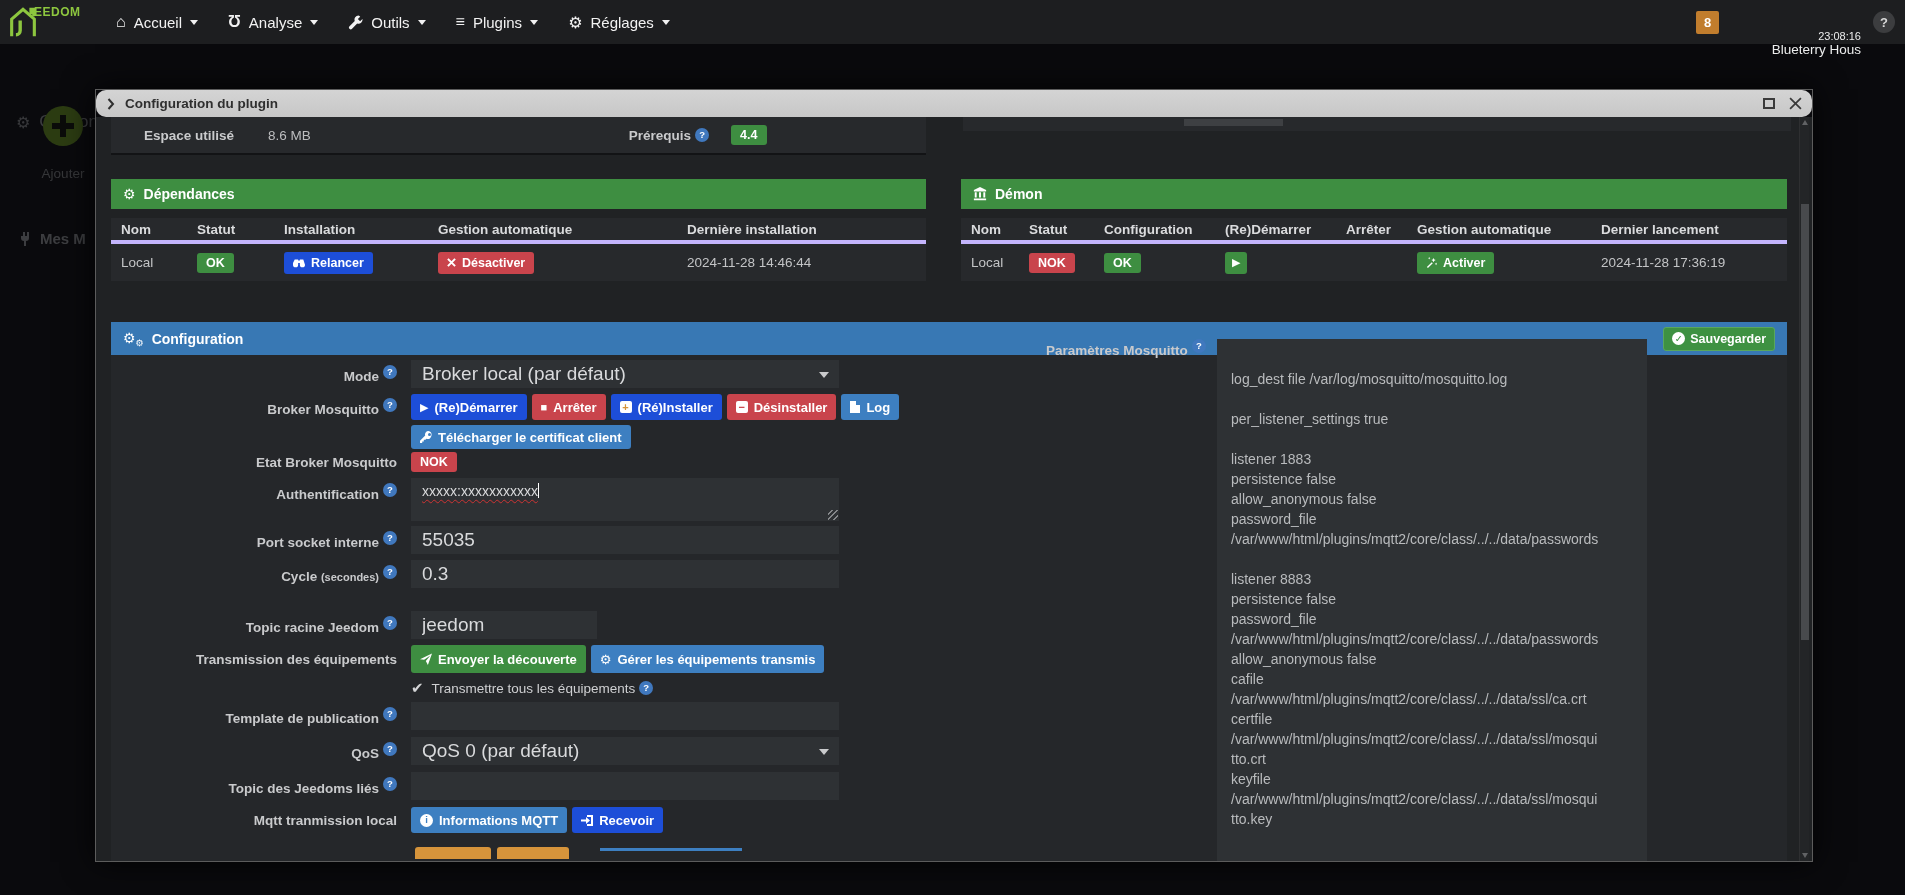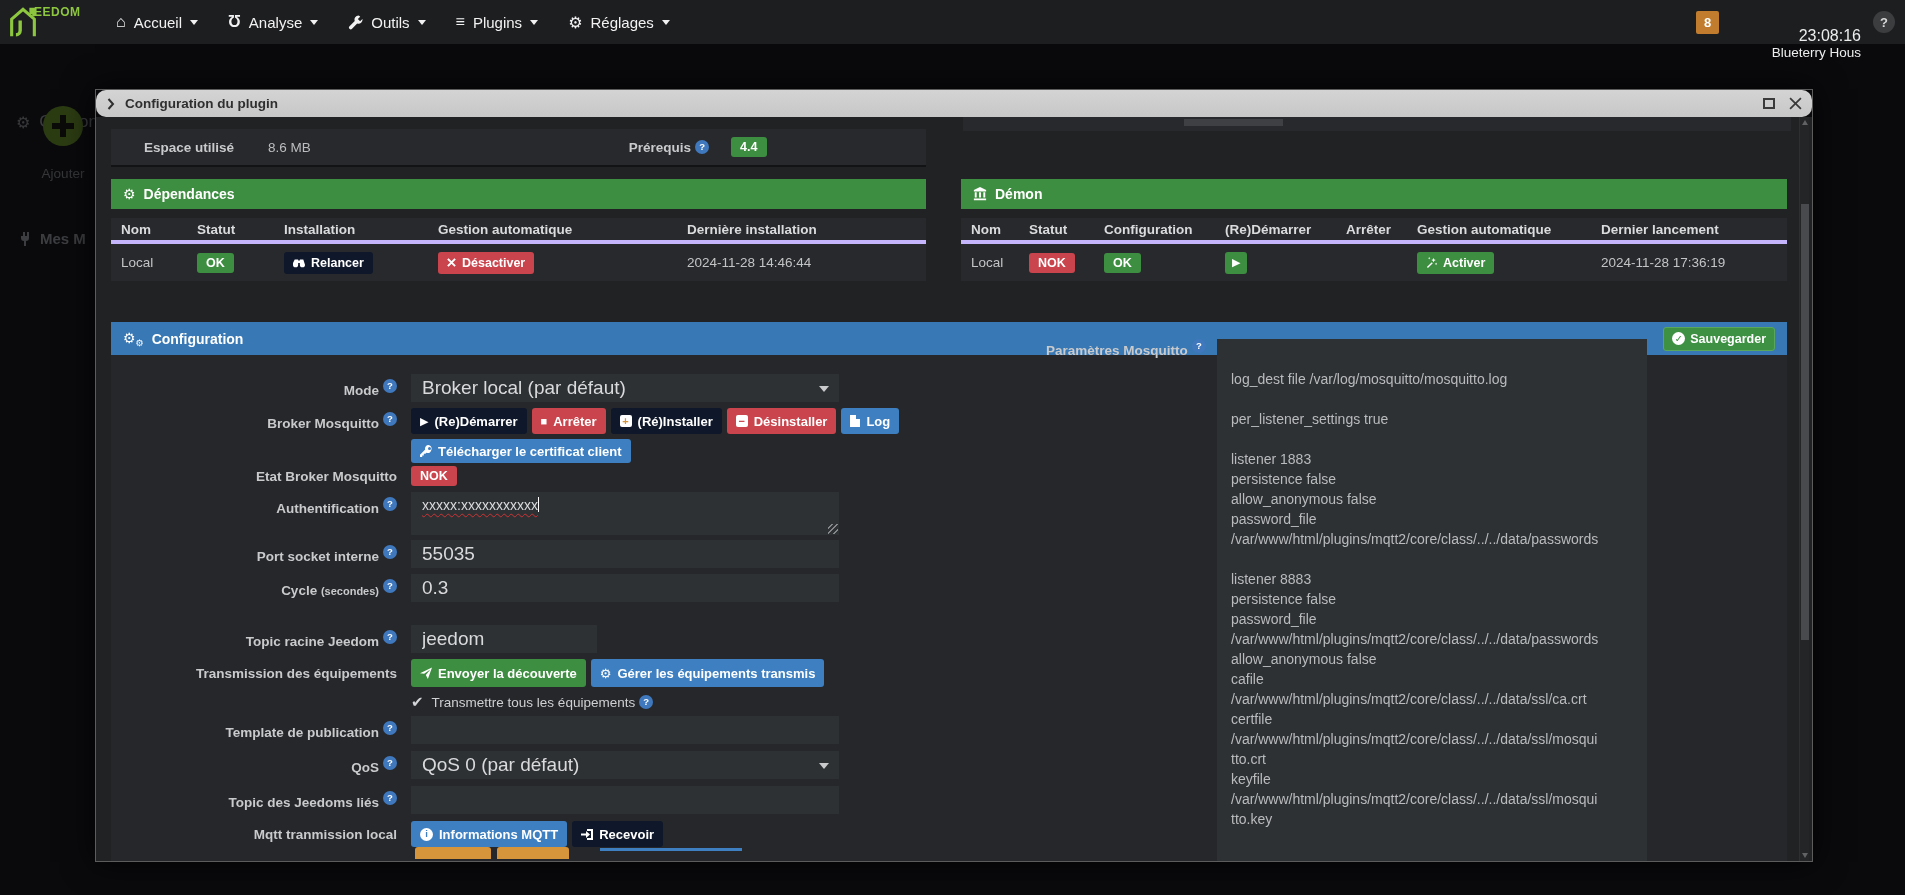--- a/index.html
+++ b/index.html
@@ -14,21 +14,21 @@
   .logo-text { color:#8dc63f; font-weight:bold; font-size:12px; letter-spacing:.5px; margin-left:-6px; margin-bottom:2px;}
   .navitem { display:flex; align-items:center; color:#f2f2f2; font-size:15px; margin-left:30px;
              cursor:pointer; white-space:nowrap; }
   .navitem .nico { margin-right:8px; font-size:16px; color:#f2f2f2; }
   .caret { width:0; height:0; border-left:4px solid transparent; border-right:4px solid transparent;
            border-top:5px solid #f2f2f2; margin-left:8px; display:inline-block; }
   #nav-right { position:absolute; right:10px; top:0; height:44px; display:flex; align-items:center; }
   .notif-badge { background:#c17d2d; color:#fff; font-weight:bold; font-size:13px; width:23px; height:23px;
                  display:flex; align-items:center; justify-content:center; border-radius:2px; margin-right:46px;}
   .clockblock { text-align:right; color:#eceded; width:96px; margin-right:12px; overflow:hidden;}
-  .clock-time { font-size:16px;margin-top:43px; }
+  .clock-time { font-size:11px;margin-top:43px; }
   .clock-loc  { font-size:13.5px; white-space:nowrap; }
   .help-circle { width:22px; height:22px; border-radius:50%; background:#3c3d3f; color:#d8d8d8;
                  font-size:13px; font-weight:bold; display:flex; align-items:center; justify-content:center;}
 
   
   #page-bg { position:absolute; left:0; top:44px; width:1905px; height:851px; background:#161719; z-index:1; }
   #backdrop { position:absolute; left:0; top:44px; width:1905px; height:851px; background:rgba(3,4,6,.62); z-index:5; }
   .gestion-hdr { position:absolute; left:16px; top:68px; color:#97999b; font-size:17px; display:flex; align-items:center;}
   .gestion-hdr .gico { font-size:16px; margin-right:9px; color:#8b8d8f;}
   .add-circle { position:absolute; left:43px; top:62px; width:40px; height:40px; border-radius:50%;
@@ -45,21 +45,21 @@
   #modal { position:absolute; left:95px; top:89px; width:1718px; height:773px; z-index:10;
            border:1px solid #5c5c5c; box-shadow:0 0 30px rgba(0,0,0,.85); }
   #titlebar { height:27px; background:linear-gradient(#d4d4d4,#c7c7c7); display:flex; align-items:center;
               padding:0 10px;border-radius:10px; }
   #titlebar .ttl { color:#2f2f2f; font-size:13.5px; font-weight:bold; margin-left:9px; }
   .tb-icons { margin-left:auto; display:flex; align-items:center; gap:14px; }
   .tb-max { width:12px; height:11px; border:2px solid #3a3a3a; }
   #content { position:relative; width:100%; height:744px; background:#202224; overflow:hidden; }
 
   
-  .info-left { position:absolute; left:15px; top:12px; width:815px; height:38px; background:#27292c;
+  .info-left { position:absolute; left:15px; top:0; width:815px; height:38px; background:#27292c;
                border-bottom:2px solid #121315; display:flex; align-items:center; font-size:13.5px;}
   .info-left .lbl { font-weight:bold; color:#c9cacc; }
   .info-left .val { color:#bcbdbf; }
   .info-right { position:absolute; left:867px; top:0; width:828px; height:14px; background:#27292c; }
   .info-right .sliver { position:absolute; left:221px; top:2px; width:99px; height:7px; background:#3e4043; }
 
   
   .sec-hdr { height:30px; display:flex; align-items:center; padding:0 12px; color:#fff;
              font-size:14px; font-weight:bold; }
   .sec-hdr .sico { margin-right:8px; font-size:14px; }
@@ -68,40 +68,40 @@
   .sec-table { margin-top:9px; background:#27292c; font-size:13.5px; }
   .trow { display:flex; align-items:center; }
   .trow.hd { height:26px; font-weight:bold; color:#dadbdd; border-bottom:4px solid #c4b5fd;}
   .trow.dt { height:37px; color:#c3c4c6; }
   .tc { padding-left:10px; }
 
   
   .btn { display:inline-flex; align-items:center; height:26px; padding:0 9px; border-radius:3px;
          color:#fff; font-size:13px; font-weight:bold; cursor:pointer; white-space:nowrap; border:none;}
   .btn .bico { margin-right:6px; display:inline-flex; align-items:center; }
-  .btn-o { background:#0f172a; }
+  .btn-o { background:#1d4ed8; }
   .btn-r { background:#c9444c; }
   .btn-b { background:#3d7fc1; }
   .btn-g { background:#3e8e41; }
   .btn-sm { height:22px; font-size:12.5px; }
   .badge { display:inline-block; padding:3px 9px; border-radius:3px; color:#fff; font-weight:bold; font-size:12.5px;}
   .badge-g { background:#3e8e41; }
   .badge-r { background:#c9444c; }
   .sqico { display:inline-flex; align-items:center; justify-content:center; width:12px; height:12px;
            background:#fff; border-radius:2px; font-size:11px; font-weight:bold; line-height:1;}
   .circ-ico { display:inline-flex; align-items:center; justify-content:center; width:13px; height:13px;
               background:#fff; border-radius:50%; font-size:9.5px; font-weight:bold; line-height:1;}
 
   
   #panel-config { position:absolute; left:15px; top:205px; width:1676px; height:540px; background:#25272a;
                   overflow:hidden; }
   .save-btn { margin-left:auto; height:24px; background:#3e9142; border:1px solid #59a75d; border-radius:3px;
               color:#fff; font-size:12.5px; font-weight:bold; display:flex; align-items:center; padding:0 8px; cursor:pointer;}
   .save-btn .circ-ico { color:#3e9142; margin-right:5px; }
-  #form-left { padding-top:19px; }
+  #form-left { padding-top:5px; }
   .frow { display:flex; align-items:center; }
   .flabel { width:300px; text-align:right; padding-right:14px; font-size:13.5px; font-weight:bold;
             color:#c9cacc; flex-shrink:0; }
   .fsub { font-size:11px; font-weight:bold; }
   .hlp { display:inline-block; width:14px; height:14px; border-radius:50%; background:#4078be; color:#fff;
          font-size:9.5px; font-weight:bold; text-align:center; line-height:14px; margin-left:4px;
          vertical-align:6px; cursor:pointer;}
   .fctrl { display:flex; align-items:center; gap:5px; }
   .inp, .sel { height:28px; width:428px; background:#2e3134; color:#d9dadc; font-size:19px;
                border:none; outline:none; padding:0 11px; font-family:inherit; display:flex; align-items:center;}

